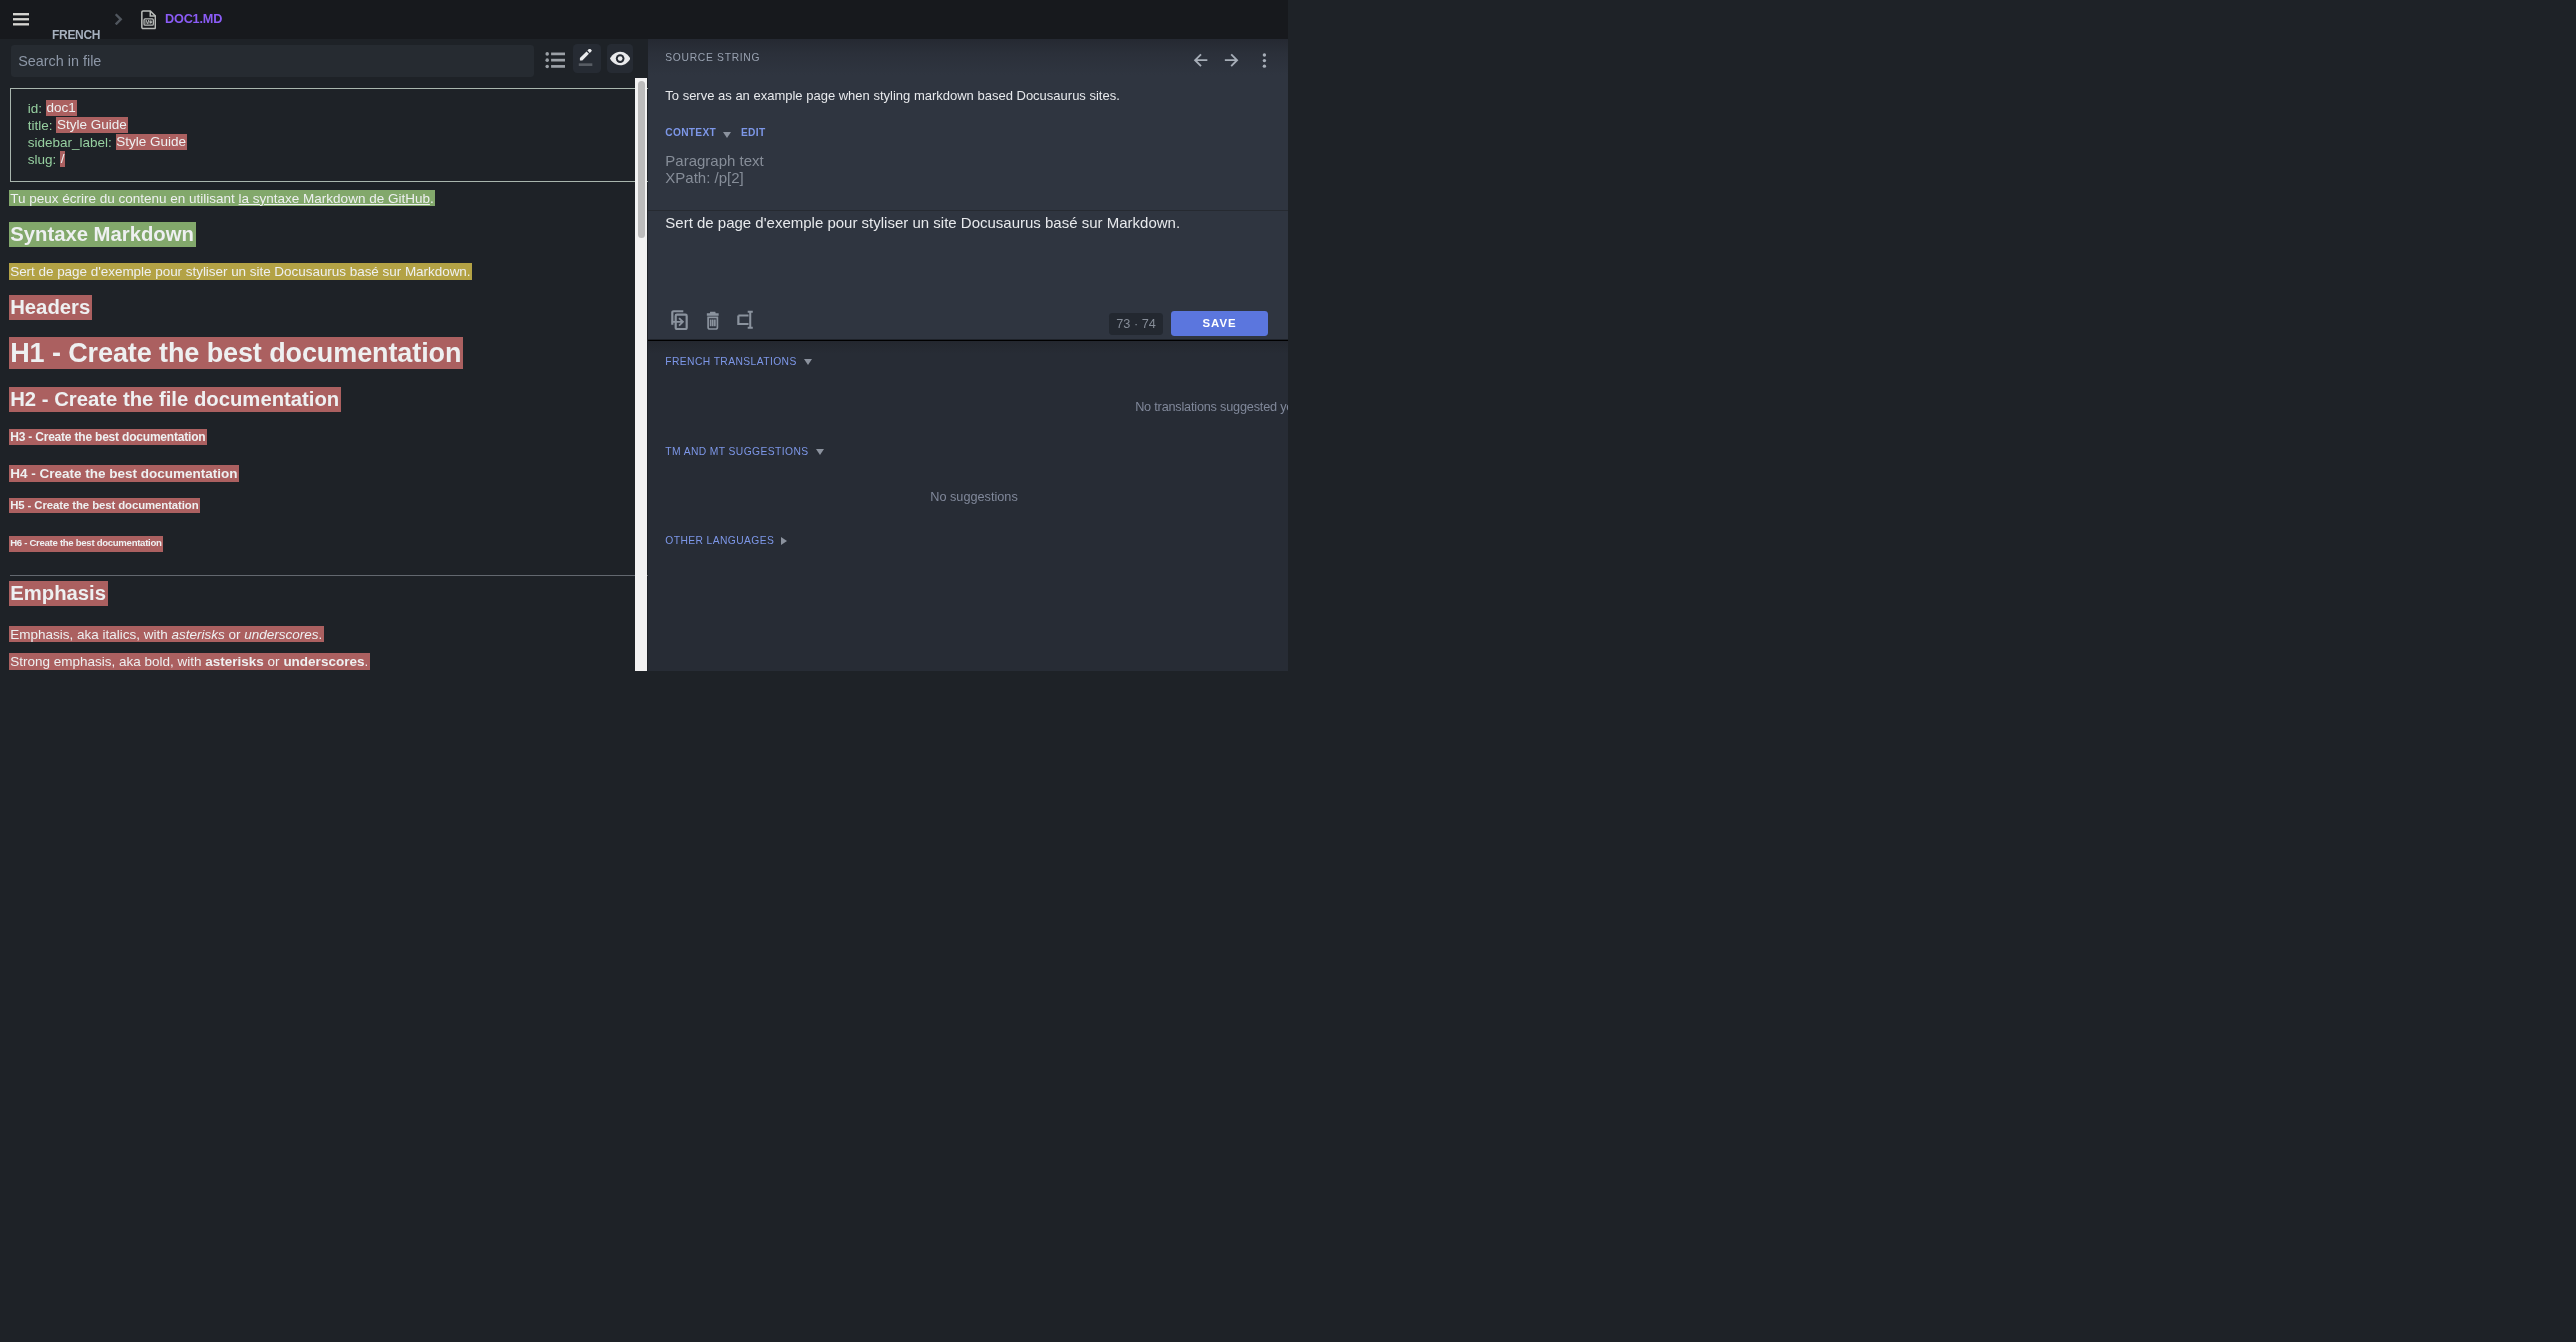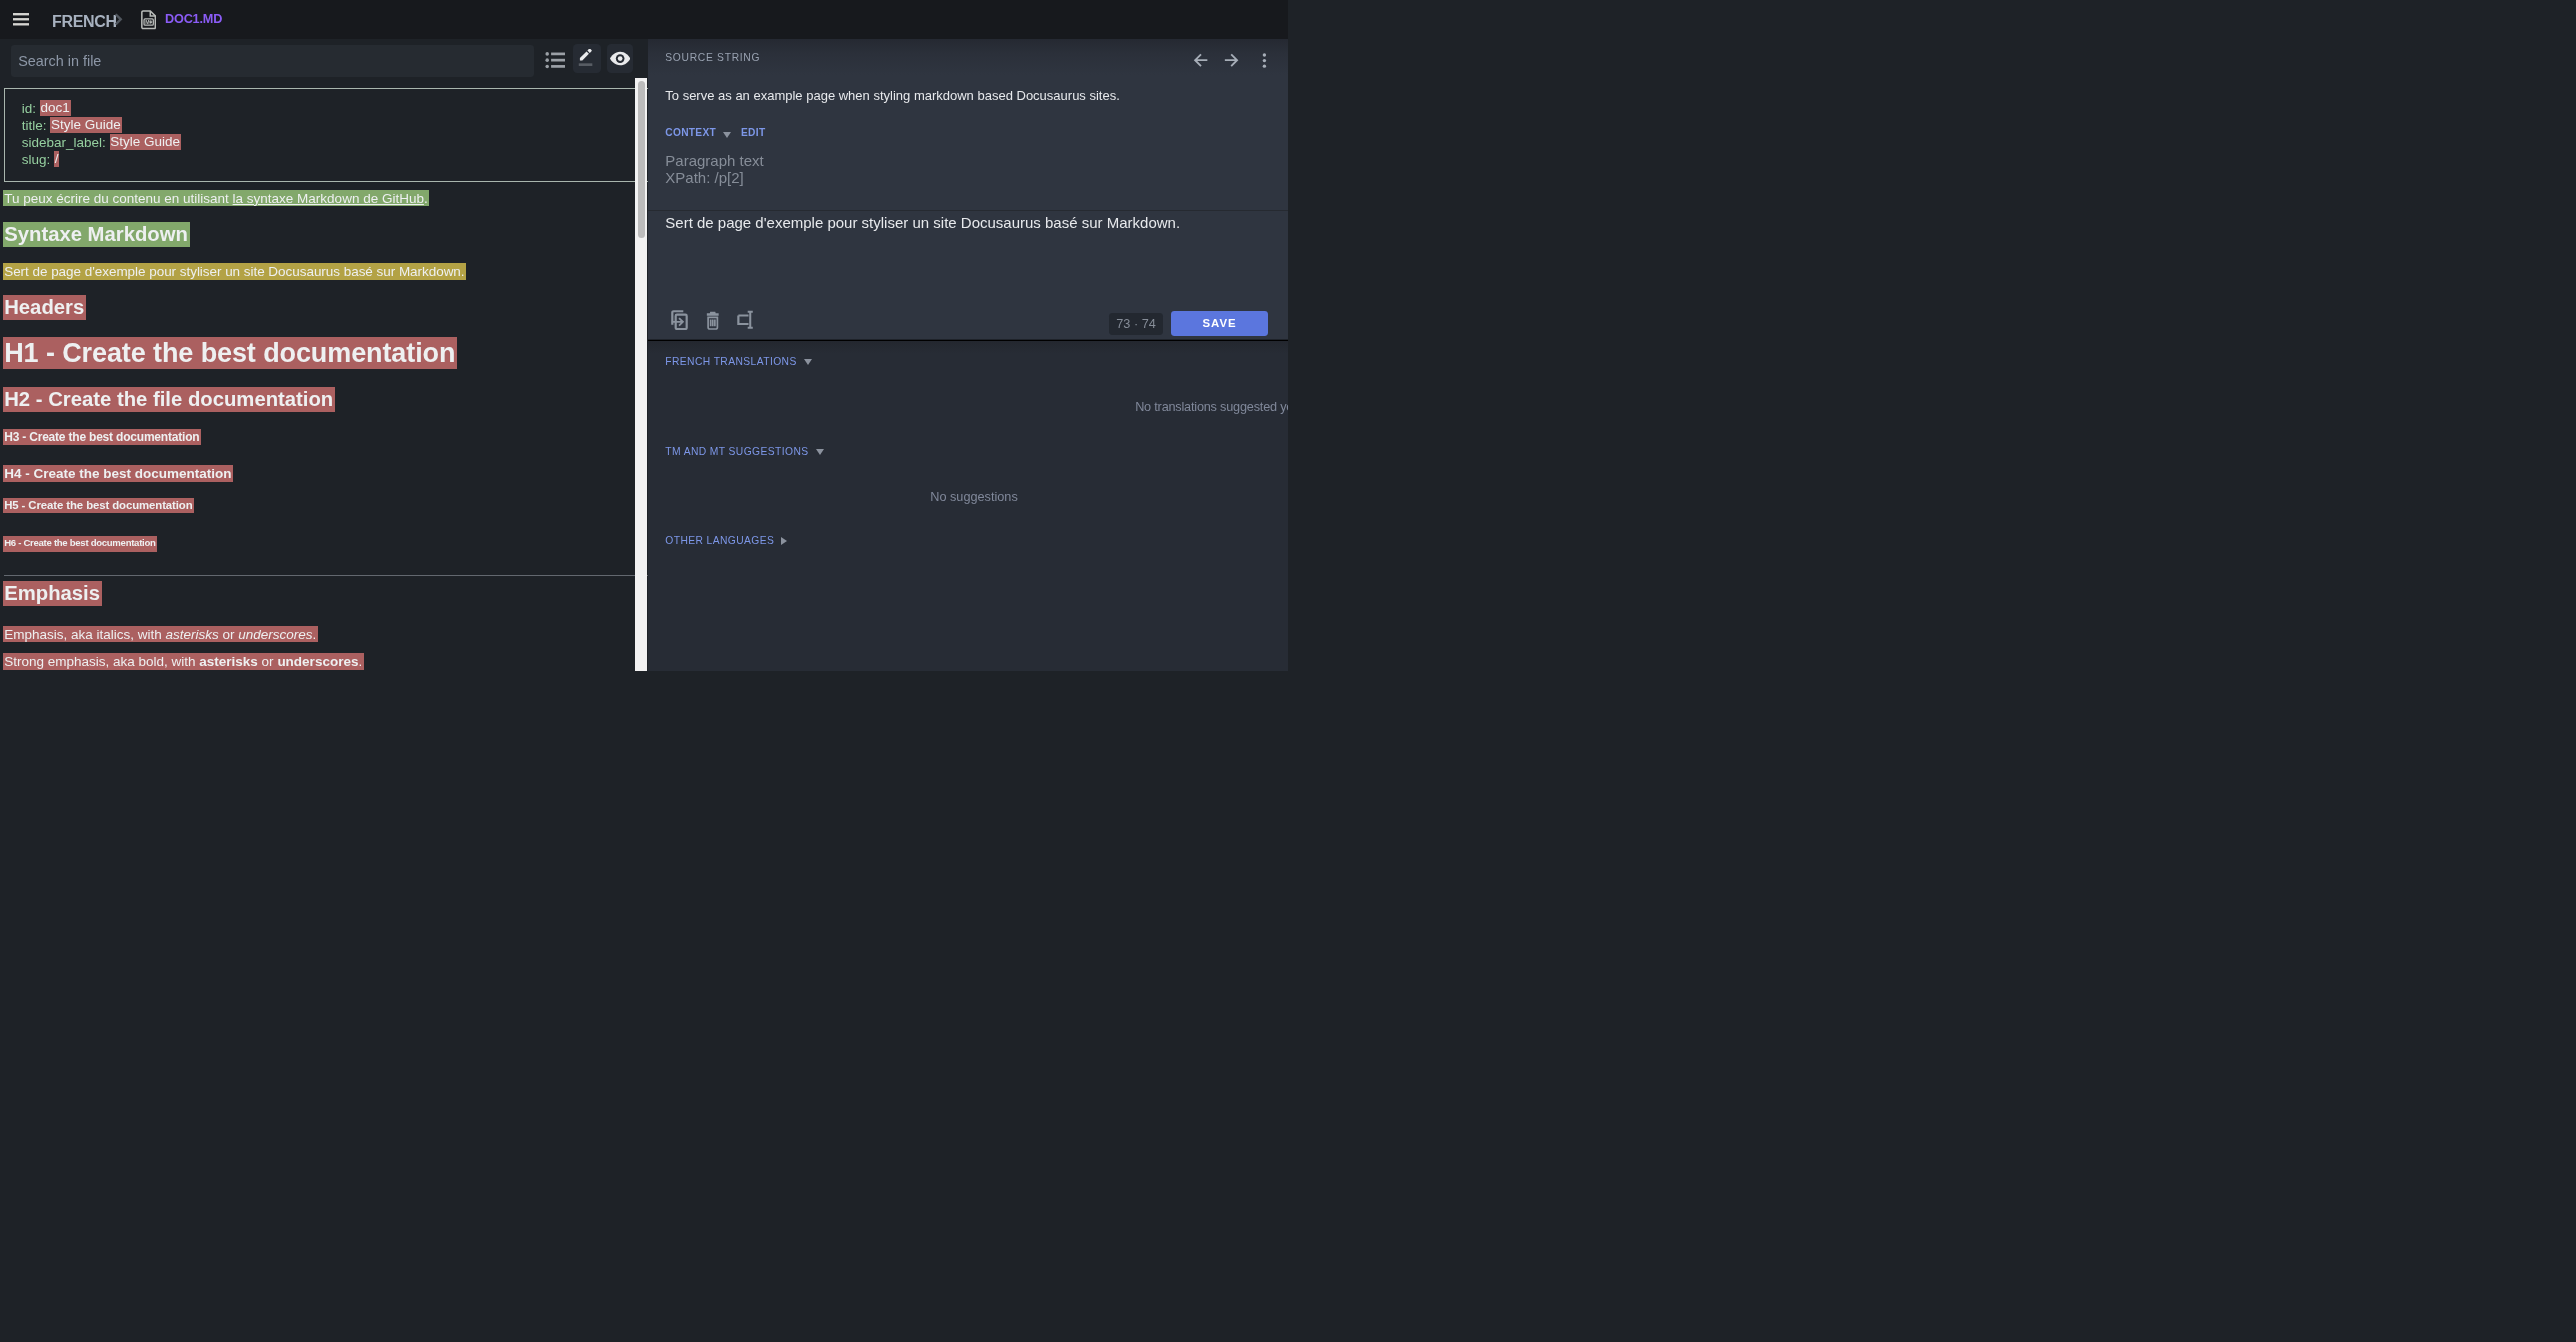--- a/index.html
+++ b/index.html
@@ -4,21 +4,21 @@
 <style>
 * { margin:0; padding:0; box-sizing:border-box; }
 html,body { width:1288px; height:671px; overflow:hidden; }
 body { font-family:"Liberation Sans", sans-serif; background:#1e2227; position:relative; }
 .topbar { position:absolute; left:0; top:0; width:1288px; height:39px; background:#17191d; }
 .left { position:absolute; left:0; top:39px; width:648px; height:632px; background:#1e2227;padding-left:34px; }
 .right { position:absolute; left:648px; top:39px; width:640px; height:632px; background:#000000; }
 .rtop { position:absolute; left:0; top:0; width:640px; height:300px; background:linear-gradient(180deg,#252932 0px,#2b303a 15.2px,#2f3540 36px); }
 .rbottom { position:absolute; left:0; top:302px; width:640px; bottom:0; background:linear-gradient(180deg,#23272f 0px,#272c35 12px); }
 .rdiv { position:absolute; left:0; top:300px; width:640px; height:1.3px; background:#1f232a; }
-.doc { position:absolute; left:0; top:39px; width:737px; padding:0 7.2px 0 4.2px; color:#eef0f1; }
+.doc { position:absolute; left:6px; top:39px; width:737px; padding:0 7.2px 0 4.2px; color:#eef0f1; }
 .yaml { margin-top:9.7px; border:0.8px solid #a9b6ae; padding:11px 16.5px 13.5px 16.5px; font-size:13.5px; line-height:17px; }
 .k { color:#96d0a0; }
 .hlr { background:#ab6060; padding:0.8px 1.7px 0.8px 0.8px; margin-left:-0.8px; }
 .hlg { background:#82a86b; padding:0.8px 1.7px 0.8px 0.8px; margin-left:-0.8px; }
 .hly { background:#b3a245; padding:0.8px 1.7px 0.8px 0.8px; margin-left:-0.8px; }
 .yaml .hlr { padding:0.4px 0.8px; margin-left:0; }
 .doc p { font-size:13.5px; line-height:17px; }
 .p1 { margin-top:7.5px; }
 .h2a { margin-top:14.7px; }
 .p2 { margin-top:16px; letter-spacing:-0.04px; }
@@ -40,21 +40,21 @@
 .u { text-decoration:underline; }
 </style>
 </head>
 <body>
 <div class="topbar" id="topbar">
   <svg style="position:absolute;left:12.7px;top:13px" width="16" height="12.7" viewBox="0 0 19 15">
     <rect x="0" y="0" width="19" height="2.8" fill="#d6d5d2"></rect>
     <rect x="0" y="6" width="19" height="2.8" fill="#d6d5d2"></rect>
     <rect x="0" y="12" width="19" height="2.8" fill="#d6d5d2"></rect>
   </svg>
-  <div style="position:absolute;left:52px;top:13px;font-size:16px;font-weight:bold;letter-spacing:-0.3px;color:#a7b1bf;">FRENCH</div>
+  <div style="position:absolute;left:52px;top:28px;font-size:12px;font-weight:bold;letter-spacing:-0.3px;color:#a7b1bf;">FRENCH</div>
   <svg style="position:absolute;left:114px;top:12.7px" width="8.5" height="12.7" viewBox="0 0 10 15">
     <path d="M2 1.5 L8 7.5 L2 13.5" stroke="#50565e" stroke-width="2.8" fill="none"></path>
   </svg>
   <div style="position:absolute;left:165px;top:12.3px;font-size:12.7px;font-weight:bold;letter-spacing:-0.2px;color:#8b5cf6;">DOC1.MD</div>
   <svg style="position:absolute;left:141px;top:10.2px" width="15.2" height="19.5" viewBox="0 0 18 23">
     <path d="M2.5 1 h8.5 l6 6 v13.5 a1.5 1.5 0 0 1 -1.5 1.5 h-13 a1.5 1.5 0 0 1 -1.5 -1.5 v-18 a1.5 1.5 0 0 1 1.5 -1.5 z" fill="none" stroke="#b9bcb9" stroke-width="1.8"></path>
     <path d="M11 1 v6 h6" fill="none" stroke="#b9bcb9" stroke-width="1.8"></path>
     <rect x="3.6" y="10.5" width="11" height="7.5" rx="1.2" fill="none" stroke="#b9bcb9" stroke-width="1.5"></rect>
     <text x="5" y="16.6" font-size="6.2" font-weight="bold" fill="#b9bcb9" font-family="Liberation Sans">M</text>
     <path d="M11.6 12 v3.2 m-1.5 -1.6 l1.5 1.9 l1.5 -1.9" stroke="#b9bcb9" stroke-width="1.3" fill="none"></path>

